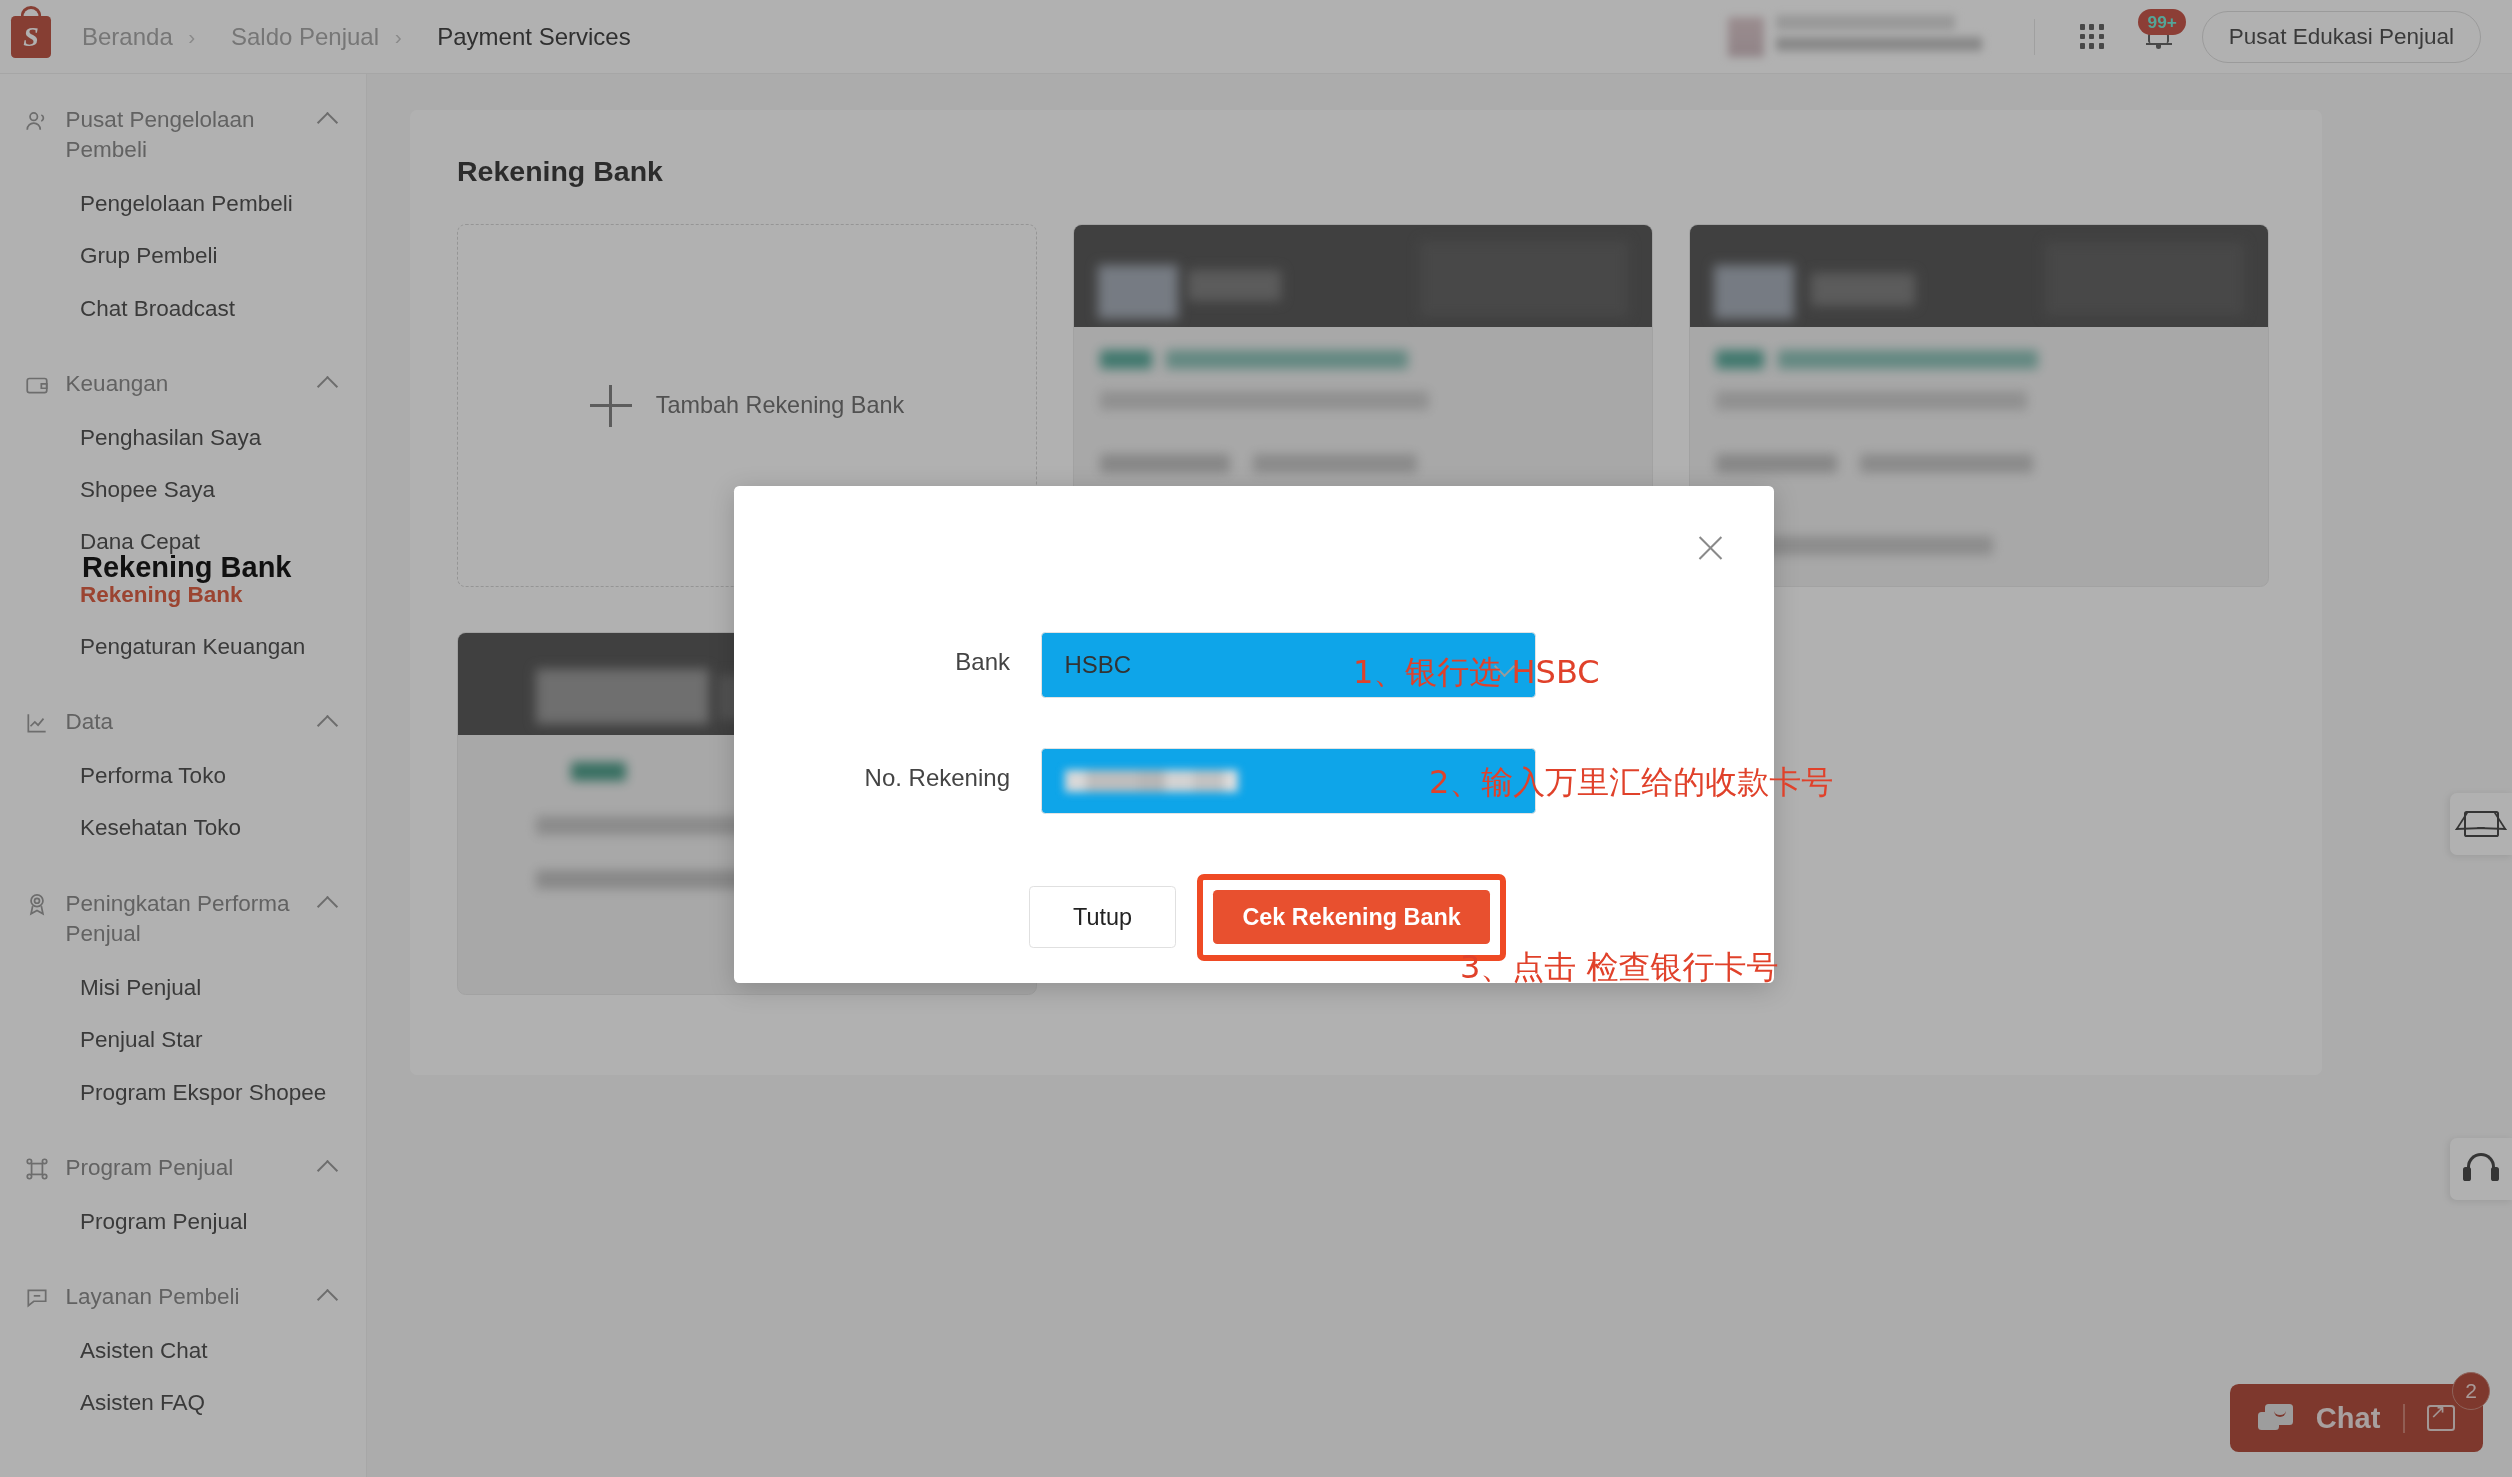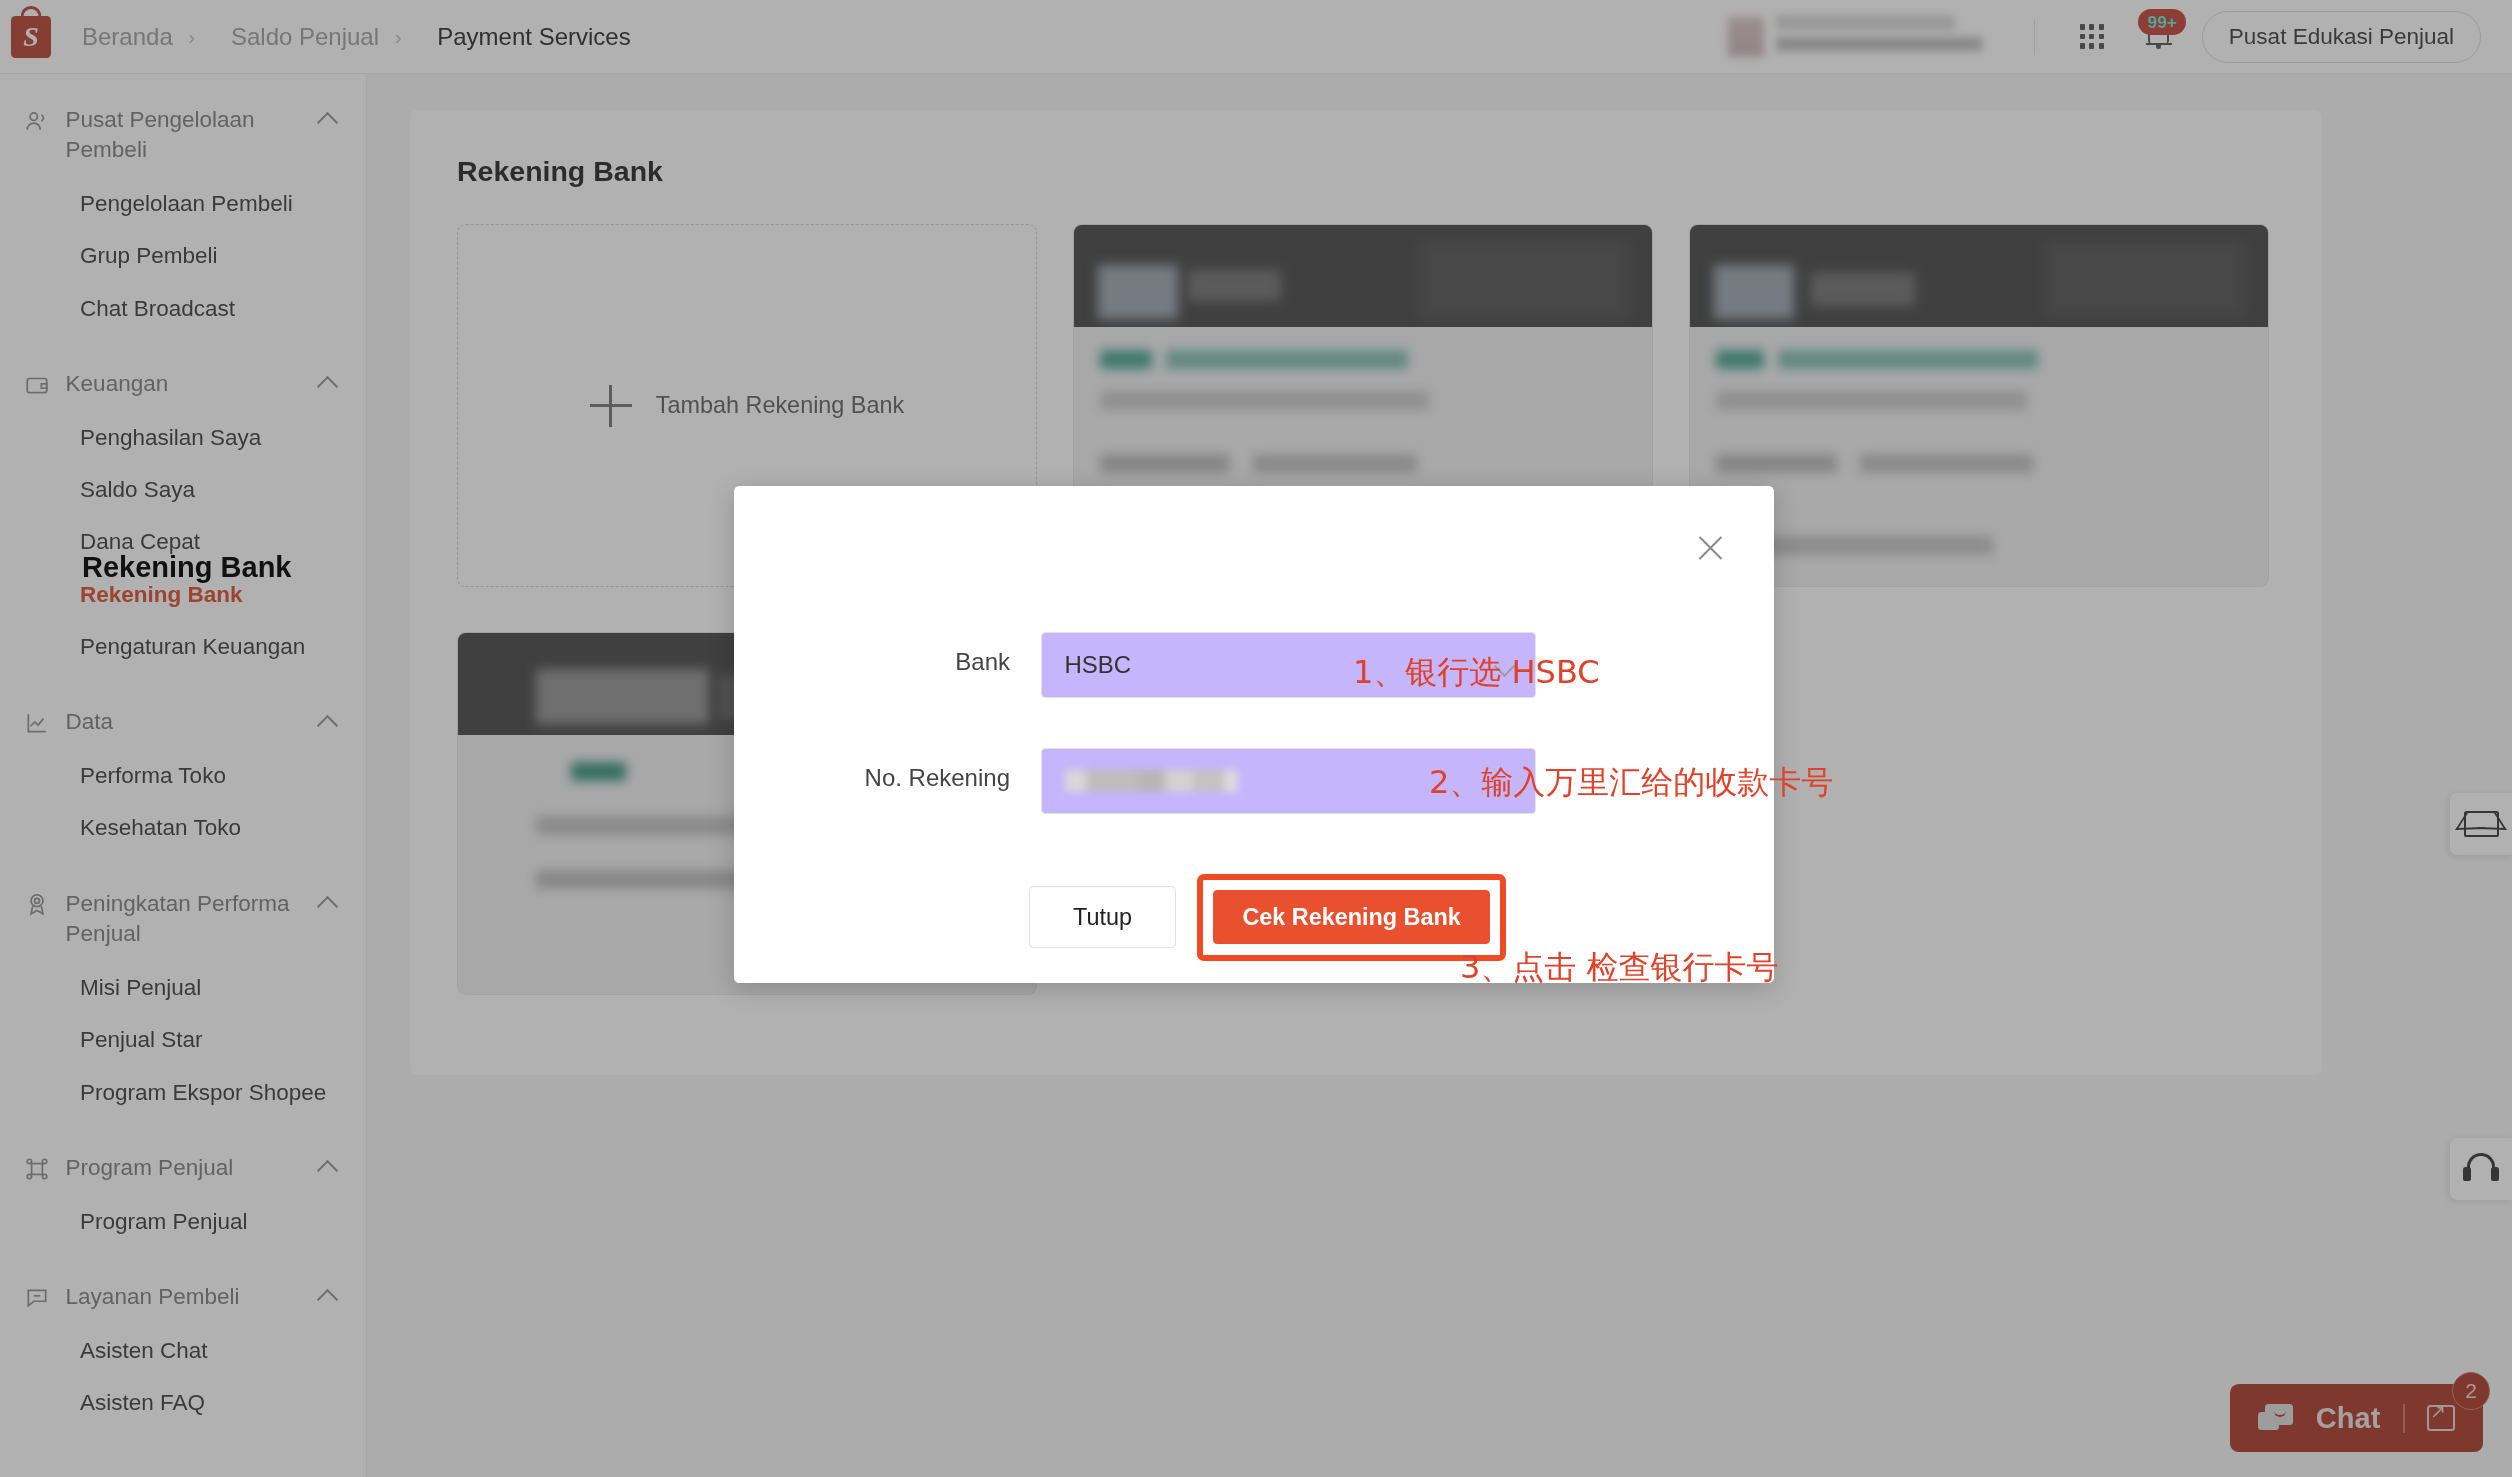--- a/index.html
+++ b/index.html
@@ -226,21 +226,21 @@
   .modal-title {
     position: absolute; left: 82px; top: 551px; font-size: 29px; font-weight: 700; color: #111;
   }
   .form-row { position: absolute; display: flex; align-items: flex-start; }
   .form-label {
     width: 268px; text-align: right; font-size: 24px; color: #444; padding-top: 15.6px;
     padding-right: 31px;
   }
   .field {
     width: 495px; height: 66px; border: 0.9px solid #e3e3e3; border-radius: 4.3px;
-    background: #c4b5fd; position: relative; display: flex; align-items: center;
+    background: #0ea5e9; position: relative; display: flex; align-items: center;
     padding: 0 22.5px;
   }
   .field .val { font-size: 24px; color: #333; }
   .chev-down { position: absolute; right: 21px; top: 26px; width: 17.3px; height: 17.3px; }
   .chev-down:before {
     content: ""; position: absolute; left: 0; top: 0; width: 13px; height: 13px;
     border-right: 2.6px solid #9a9a9a; border-bottom: 2.6px solid #9a9a9a;
     transform: rotate(45deg);
   }
   .blurred-value {
@@ -350,21 +350,21 @@
         <span class="gicon">
           <svg viewBox="0 0 24 24" width="26" height="26" fill="none" stroke="#8a8a8a" stroke-width="1.6">
             <rect x="3" y="6" width="18" height="13" rx="2"></rect>
               <path d="M16 11h5v4h-5z"></path>
           </svg>
         </span>
         <span class="gtext">Keuangan</span>
         <span class="chev"></span>
       </div>
       <div class="nav-item">Penghasilan Saya</div>
-      <div class="nav-item">Saldo Saya</div>
+      <div class="nav-item">Shopee Saya</div>
       <div class="nav-item">Dana Cepat</div>
       <div class="nav-item active">Rekening Bank</div>
       <div class="nav-item">Pengaturan Keuangan</div>
       <div class="grp-gap"></div>
 
       <div class="nav-group-head">
         <span class="gicon">
           <svg viewBox="0 0 24 24" width="26" height="26" fill="none" stroke="#8a8a8a" stroke-width="1.6">
             <path d="M4 4v16h16"></path>
               <path d="M6 15l4-4 3 3 5-6"></path>

